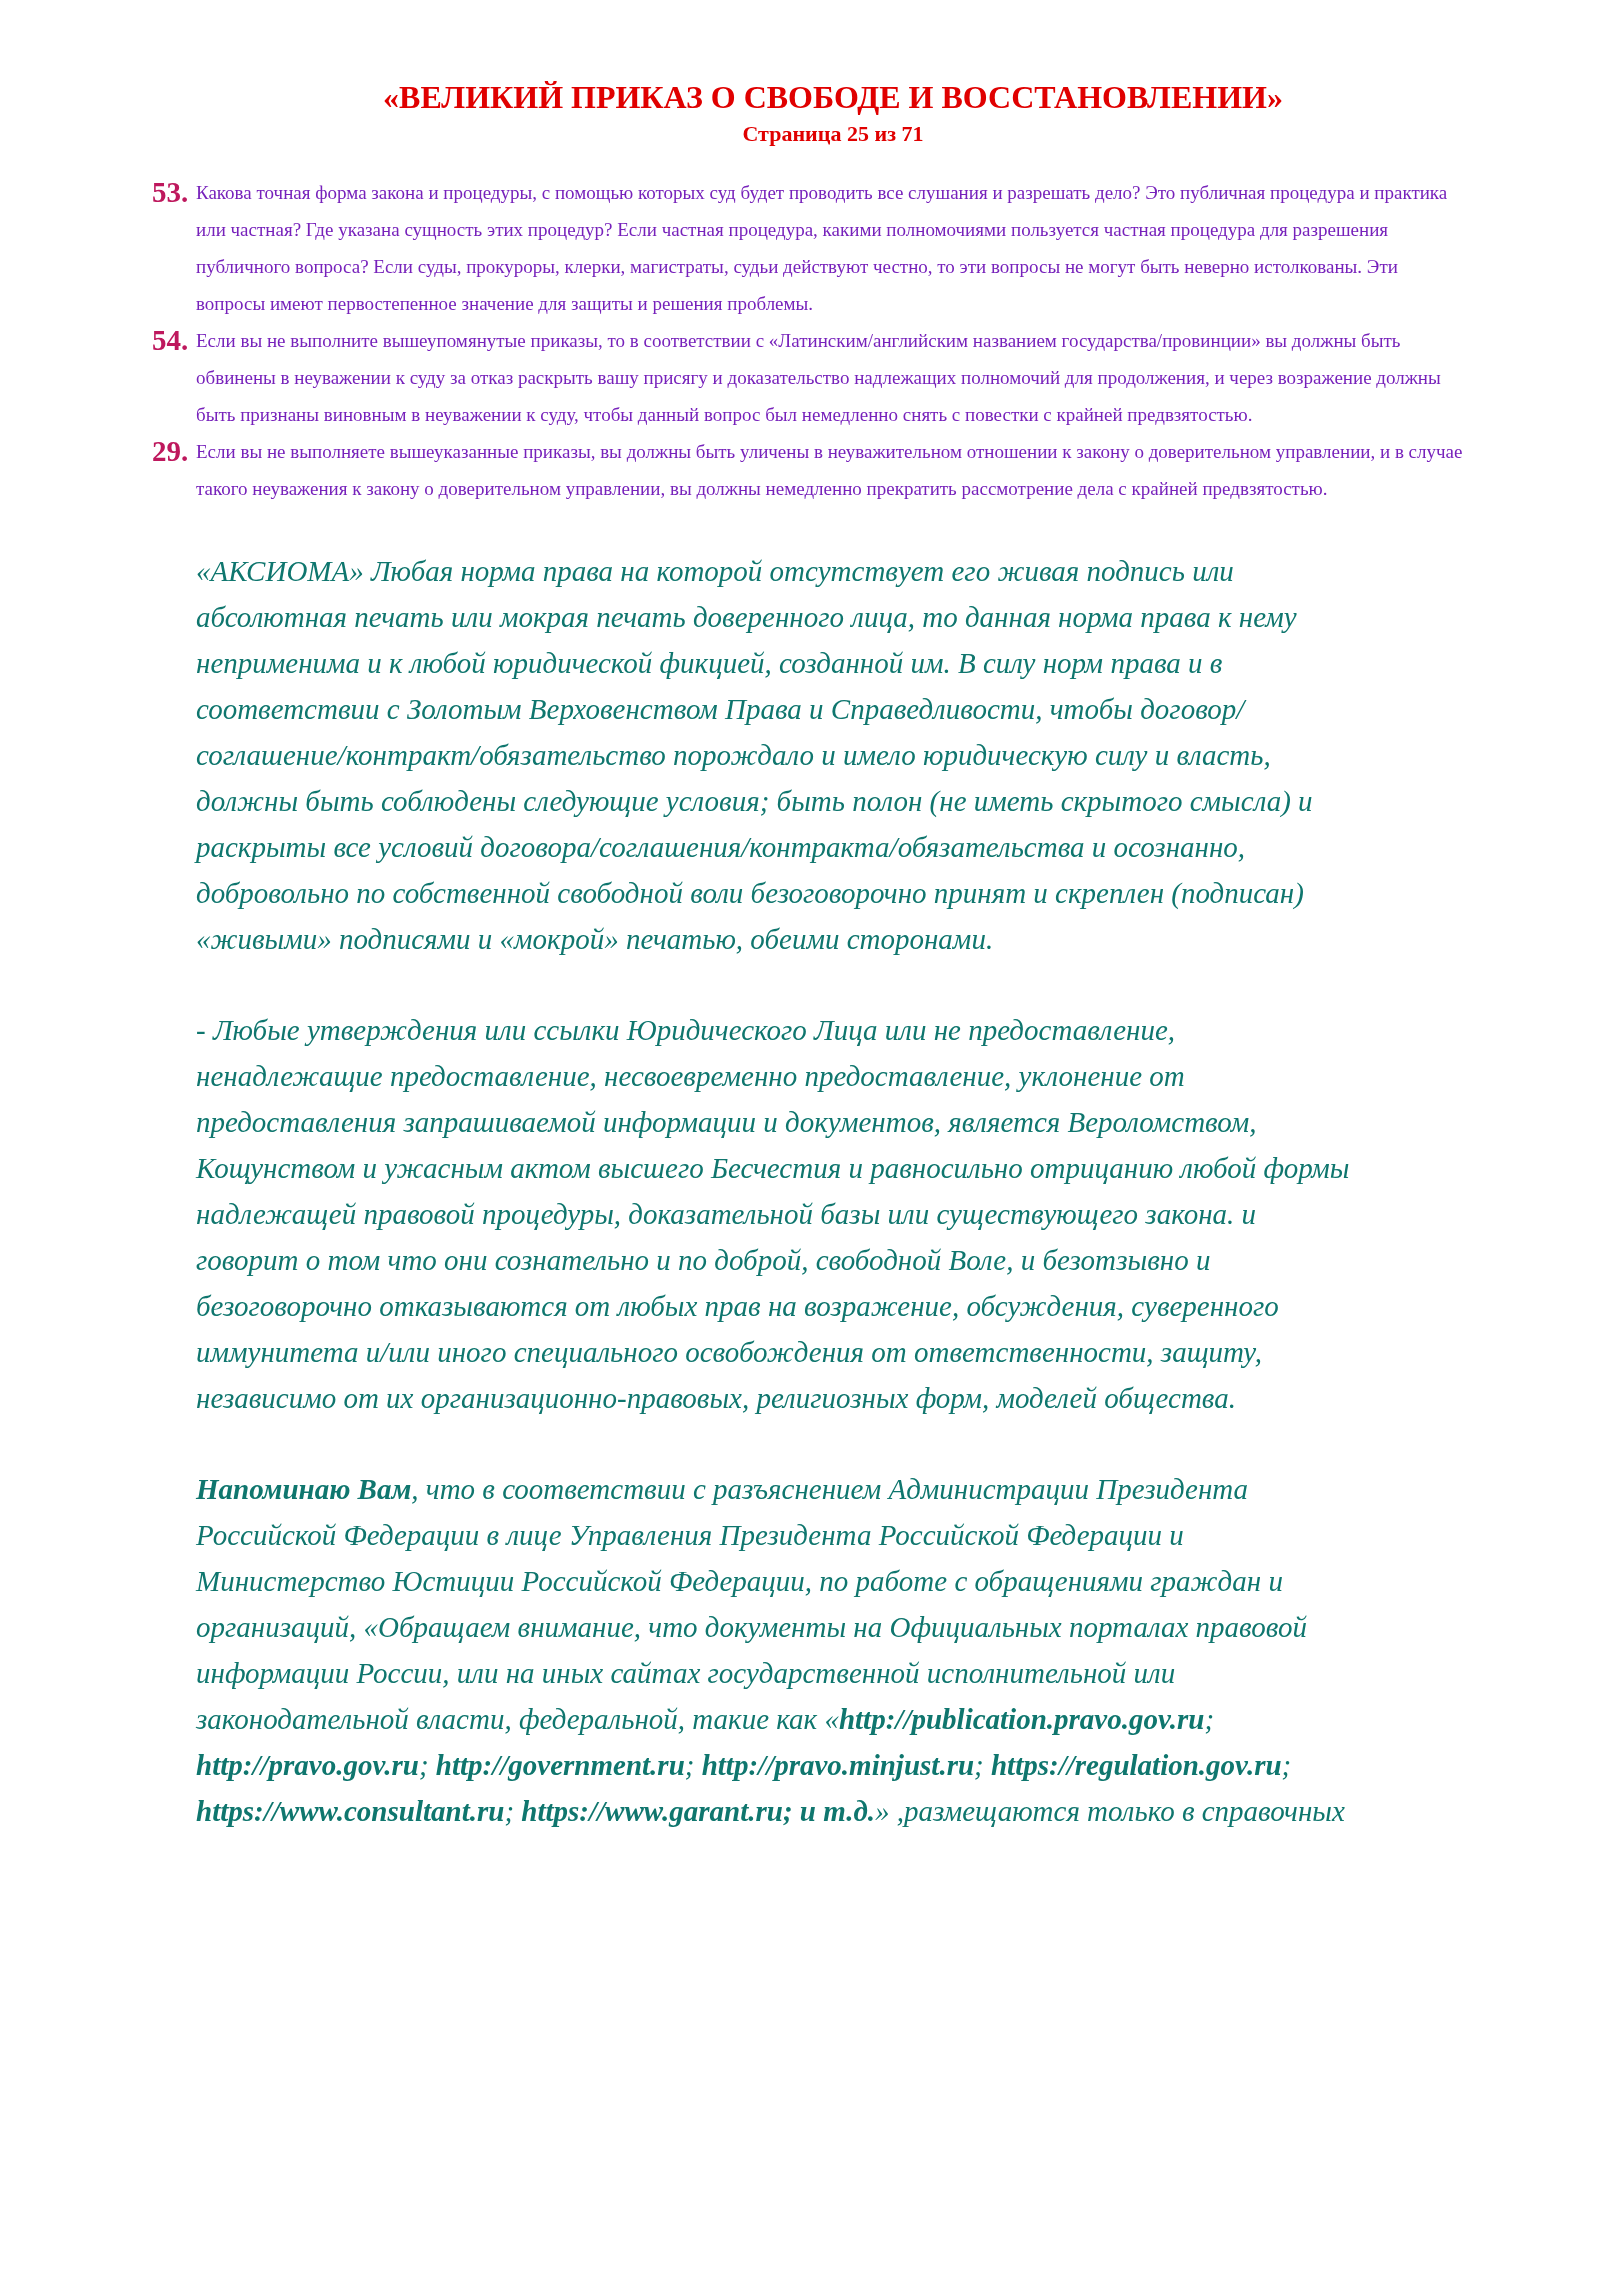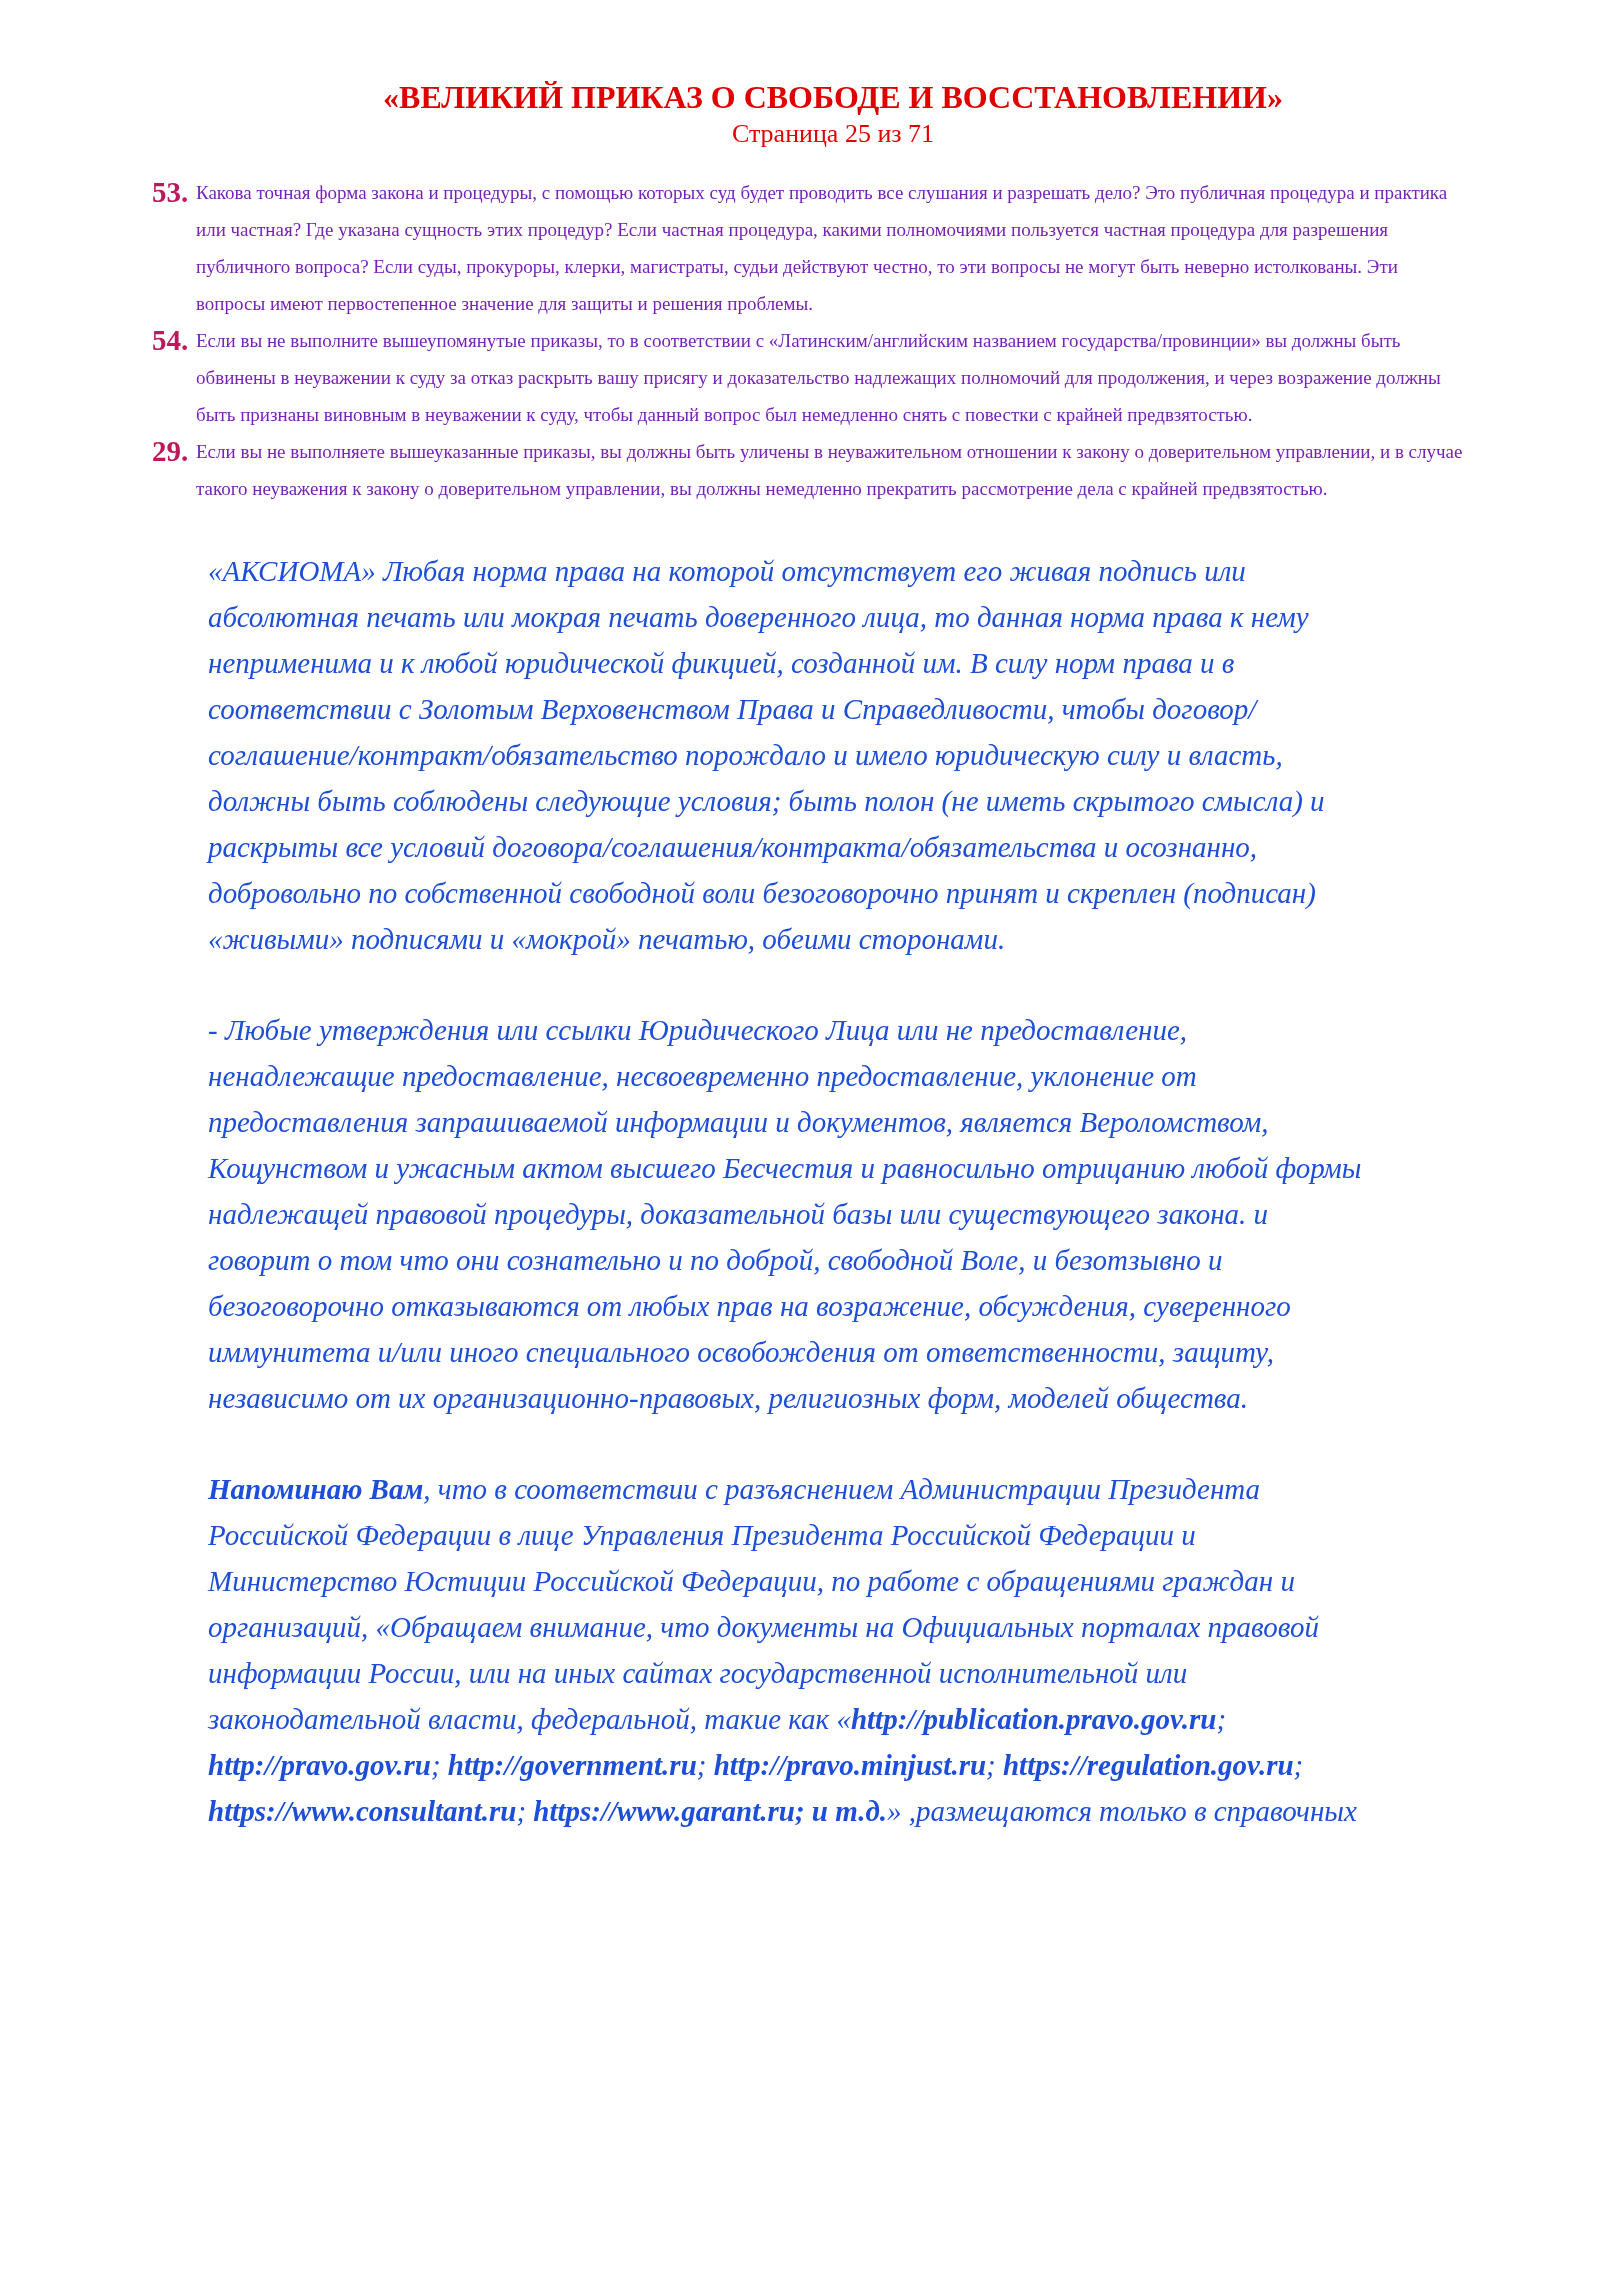--- a/index.html
+++ b/index.html
@@ -23,22 +23,22 @@
     text-align: center;
     color: #e00000;
     font-weight: bold;
     font-size: 32px;
     line-height: 38px;
     margin: 0 0 0 44px;
   }
   .page-number {
     text-align: center;
     color: #e00000;
-    font-weight: normal;
-    font-size: 26px;
+    font-weight: bold;
+    font-size: 22px;
     line-height: 36px;
     margin: 0 0 21.6px 44px;
   }
   .numbered-list {
     margin: 0;
     padding: 0;
     list-style: none;
   }
   .numbered-list li {
     display: flex;
@@ -52,23 +52,23 @@
     line-height: 37px;
   }
   .item-text {
     flex: 0 0 1274px;
     max-width: 1274px;
     color: #7722bb;
     font-size: 19px;
     line-height: 37px;
   }
   .red-block {
-    margin-left: 56px;
+    margin-left: 44px;
     width: 1168px;
-    color: #1d4ed8;
+    color: #0f766e;
     font-style: italic;
     font-size: 29px;
     line-height: 46px;
   }
   .red-block.first {
     margin-top: 41px;
   }
   .red-block + .red-block {
     margin-top: 45px;
   }

